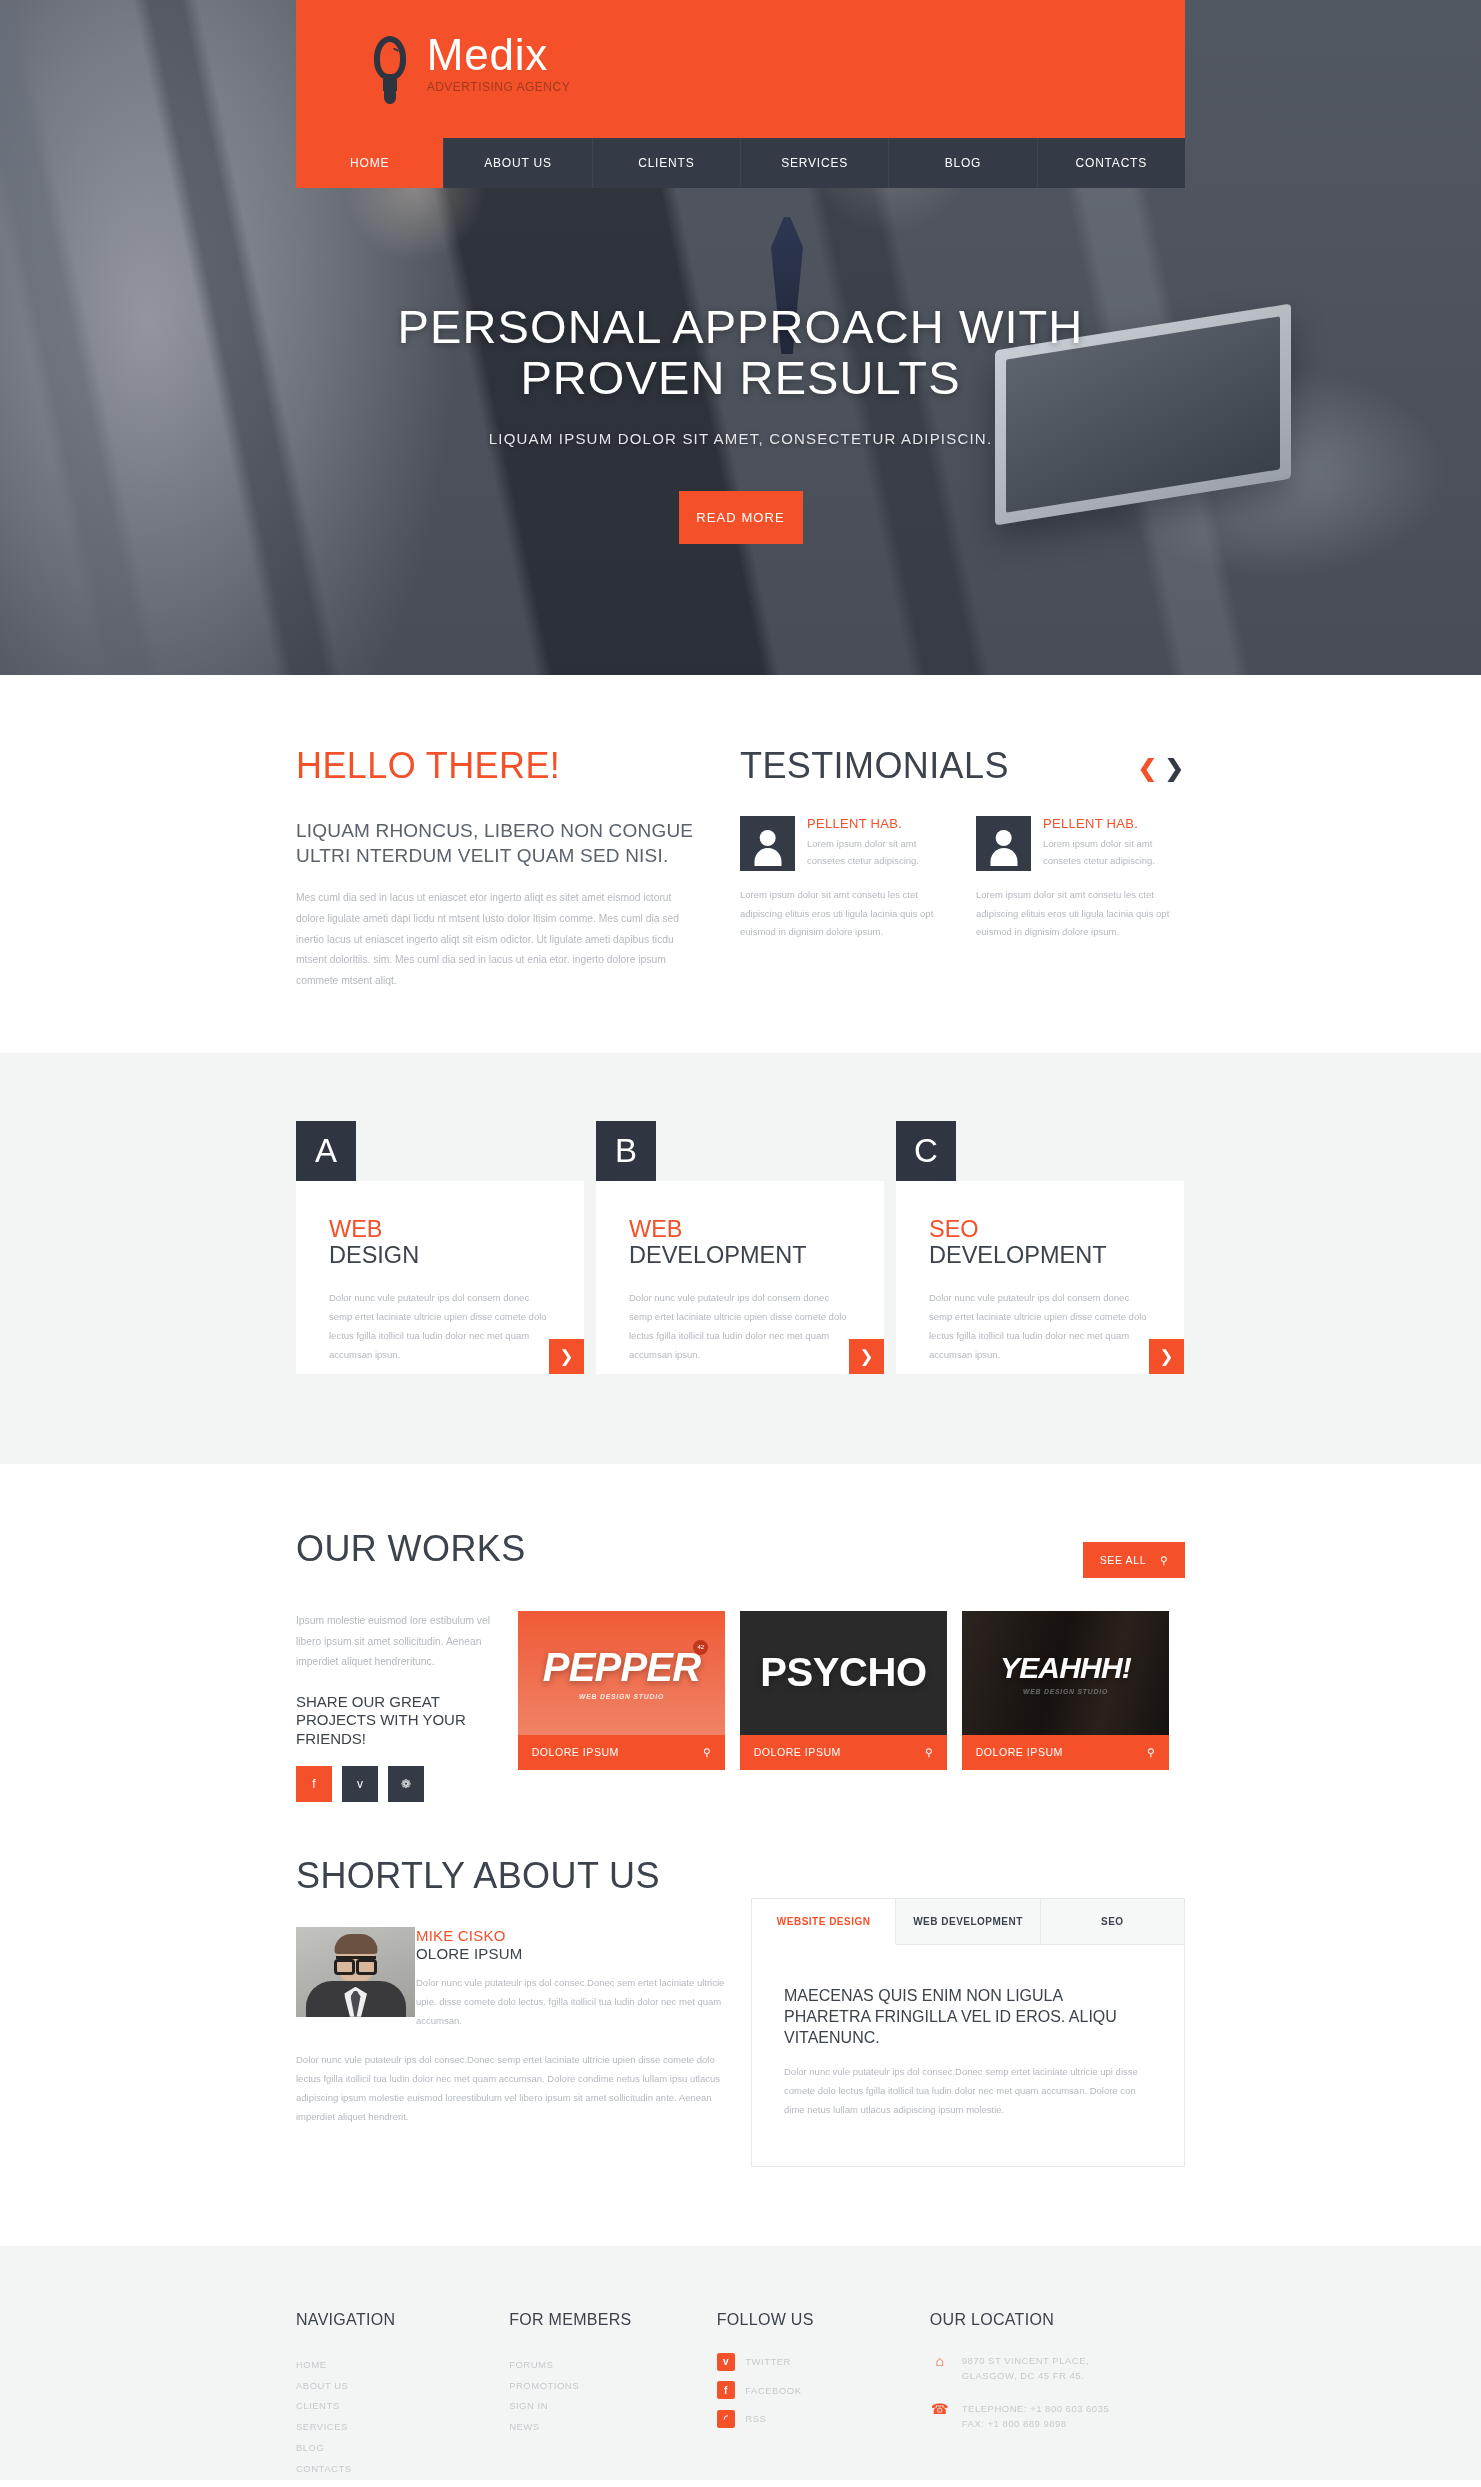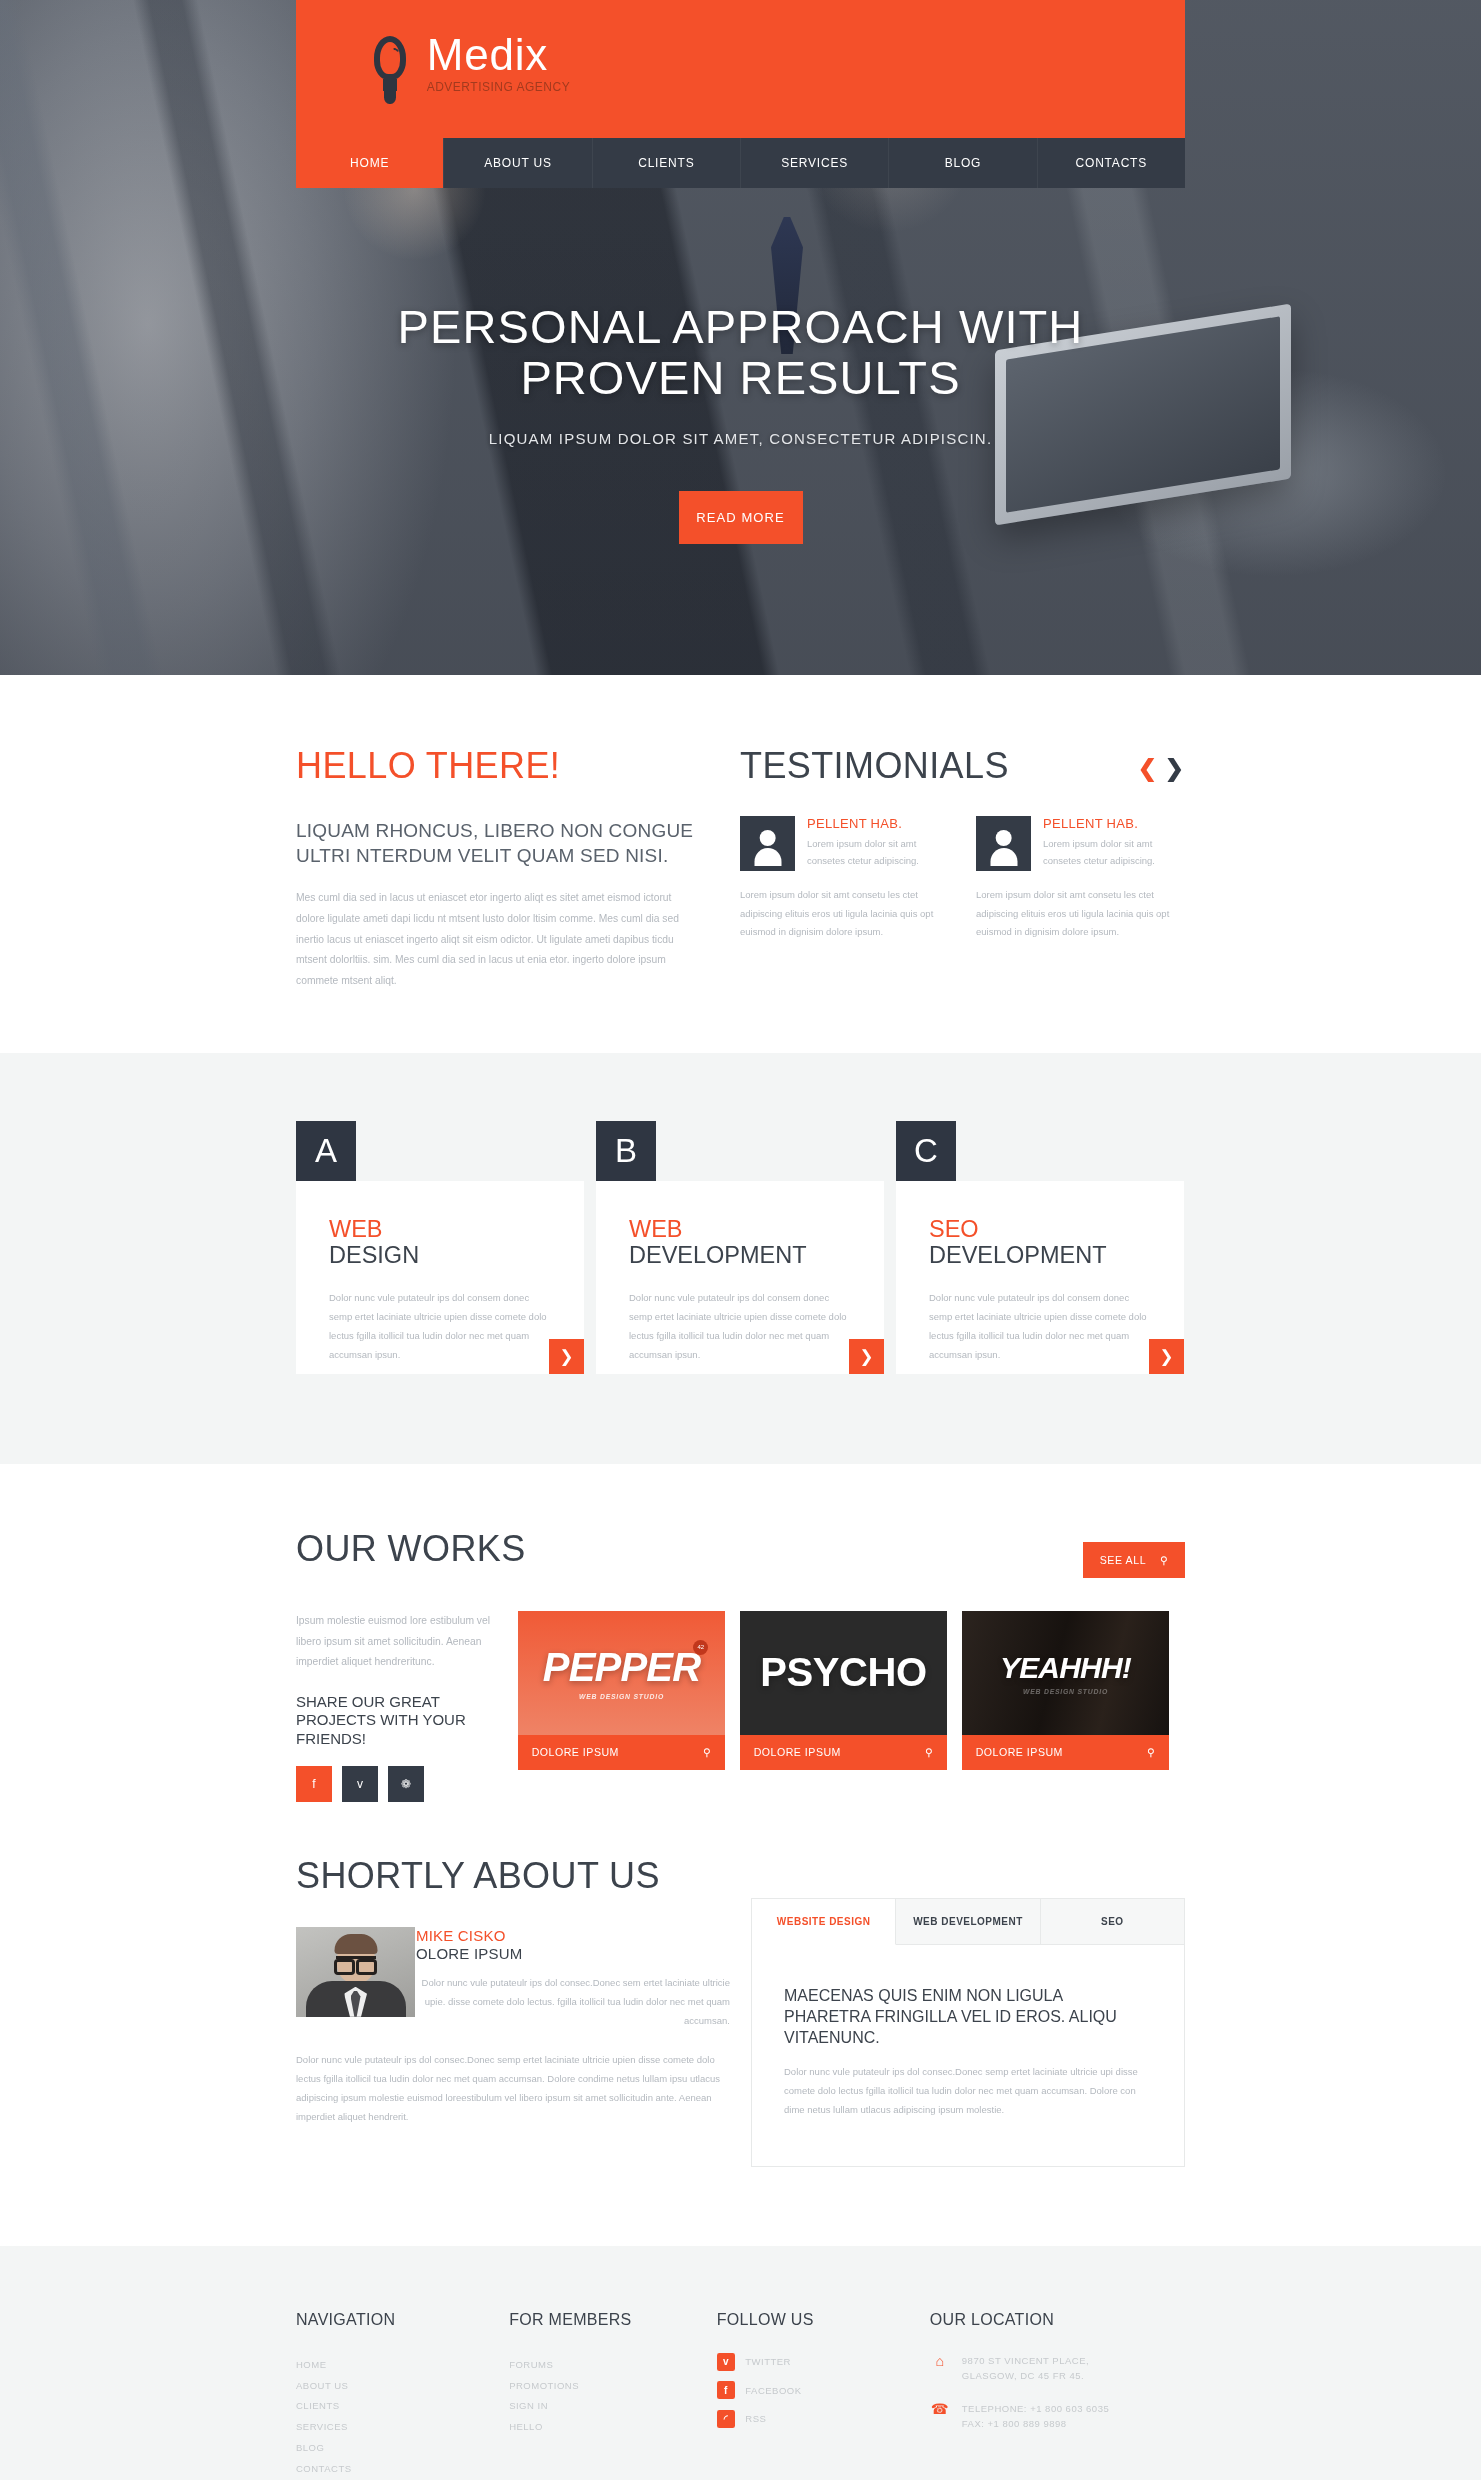--- a/index.html
+++ b/index.html
@@ -268,21 +268,21 @@
     width:23px; height:30px; background:#efefef;
     clip-path:polygon(50% 0,100% 24%,74% 100%,26% 100%,0 24%);
   }
   .about-photo .ph-tie{
     position:absolute; left:50%; bottom:0; transform:translateX(-50%);
     width:10px; height:26px; background:#4c4c50;
     clip-path:polygon(36% 0,64% 0,100% 22%,62% 100%,38% 100%,0 22%);
   }
   .about-name{ font-size:15px; color:#f4502a; letter-spacing:0.2px; }
   .about-role{ font-size:15px; font-weight:300; color:#3c434c; letter-spacing:0.2px; margin-top:1.5px; }
-  .about-bio{ font-size:9.5px; color:#b4b9bf; line-height:2.0; margin-top:10.6px;text-align:right; }
+  .about-bio{ font-size:9.5px; color:#b4b9bf; line-height:2.0; margin-top:10.6px; }
   .about-more{ font-size:9.5px; color:#b4b9bf; line-height:2.0; margin-top:20px; }
 
   .tabs-box{ width:441px; margin-top:40px; border:0.8px solid #e7e9e9; background:#fff; }
   .tabs-head{ display:flex; }
   .tab{
     flex:1 1 0; height:46px; display:flex; align-items:center; justify-content:center;
     font-size:10px; font-weight:700; letter-spacing:0.5px; color:#3c434c;
     background:#f6f7f7; border-right:0.8px solid #e7e9e9; border-bottom:0.8px solid #e7e9e9;
     cursor:pointer;
   }
@@ -539,21 +539,21 @@
           <li>CONTACTS</li>
         </ul>
       </div>
 
       <div class="fcol mem-col">
         <h4>FOR MEMBERS</h4>
         <ul class="flist">
           <li>FORUMS</li>
           <li>PROMOTIONS</li>
           <li>SIGN IN</li>
-          <li>HELLO</li>
+          <li>NEWS</li>
         </ul>
       </div>
 
       <div class="fcol follow-col">
         <h4>FOLLOW US</h4>
         <ul class="soclist">
           <li>
             <span class="soc-ico">ᴠ</span>
             <span class="soc-label">TWITTER</span>
           </li>

